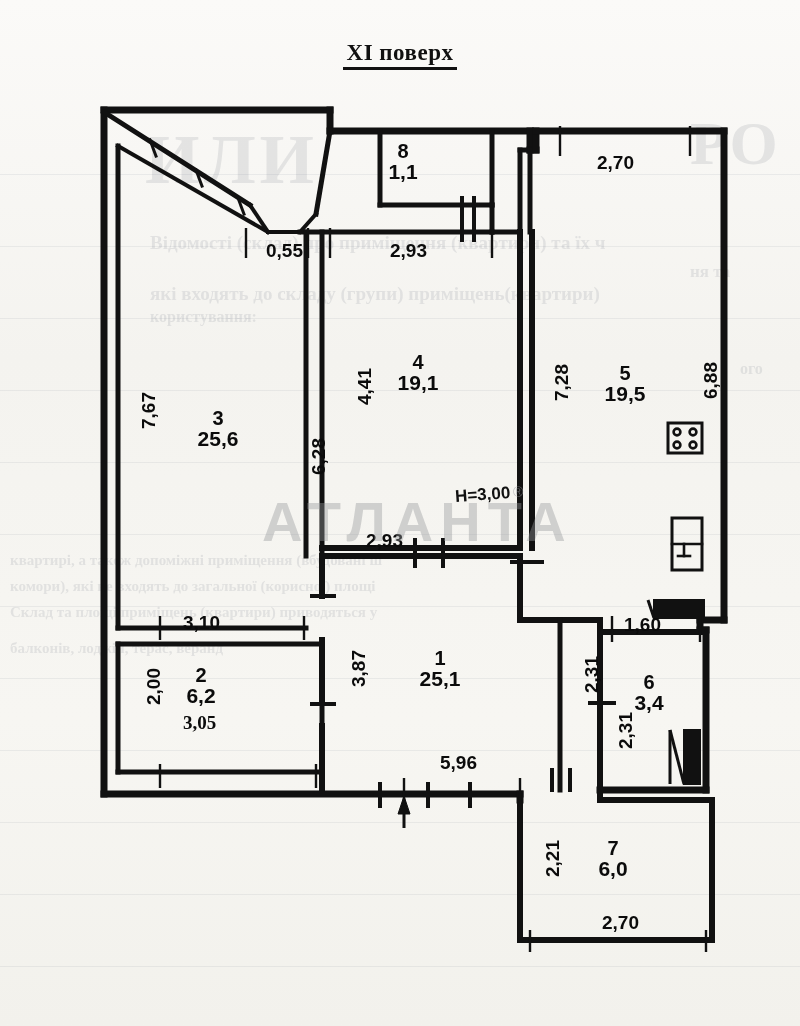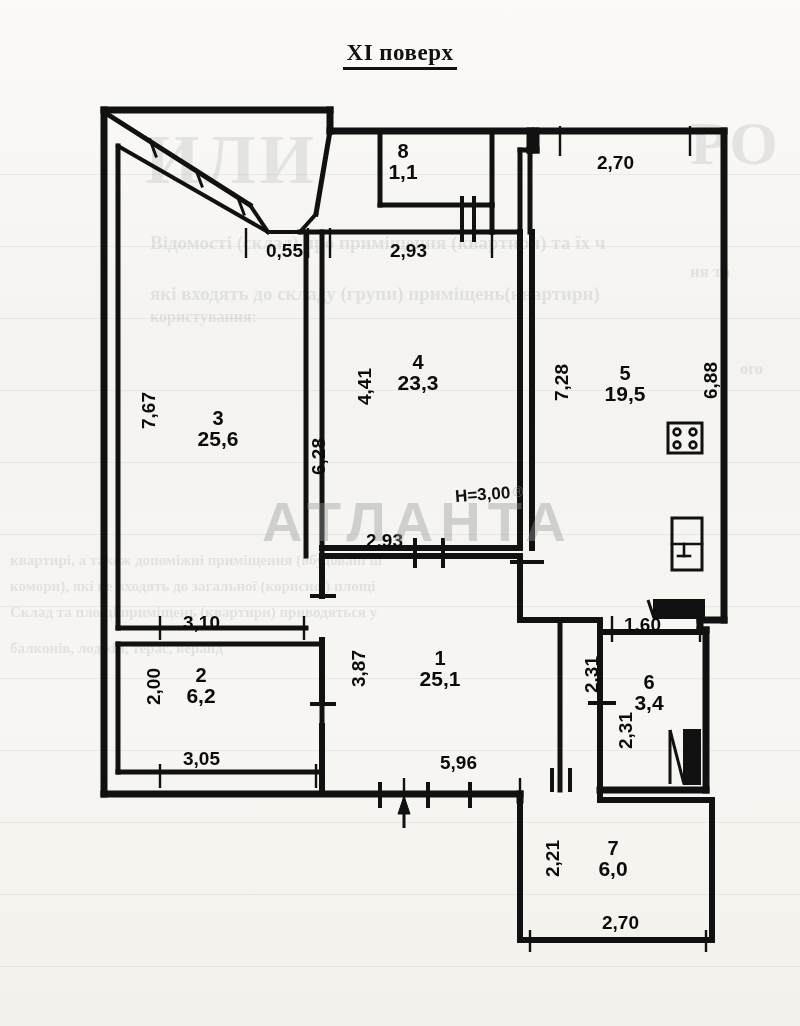--- a/index.html
+++ b/index.html
@@ -256,21 +256,21 @@
 
 <div class="room" style="left:372px;top:141px;width:62px;">
   <span class="num">8</span>
   <span class="bar" style="width:40px;"></span>
   <span class="area">1,1</span>
 </div>
 
 <div class="room" style="left:382px;top:352px;width:72px;">
   <span class="num">4</span>
   <span class="bar" style="width:54px;"></span>
-  <span class="area">23,3</span>
+  <span class="area">19,1</span>
 </div>
 
 <div class="room" style="left:180px;top:408px;width:76px;">
   <span class="num">3</span>
   <span class="bar" style="width:56px;"></span>
   <span class="area">25,6</span>
 </div>
 
 <div class="room" style="left:588px;top:363px;width:74px;">
   <span class="num">5</span>
@@ -315,21 +315,21 @@
 <div class="dim v" style="left:354px;top:368px;transform:rotate(-90deg) translate(-100%,0);">4,41</div>
 
 <div class="dim v" style="left:551px;top:364px;transform:rotate(-90deg) translate(-100%,0);">7,28</div>
 
 <div class="dim v" style="left:700px;top:362px;transform:rotate(-90deg) translate(-100%,0);">6,88</div>
 
 <div class="dim" style="left:366px;top:530px;">2,93</div>
 
 <div class="dim" style="left:183px;top:612px;">3,10</div>
 
-<div class="dim" style="left:183px;top:748px;">3,05</div>
+<div class="dim" style="left:183px;top:712px;font-family:Liberation Serif, serif;">3,05</div>
 
 <div class="dim v" style="left:143px;top:668px;transform:rotate(-90deg) translate(-100%,0);">2,00</div>
 
 <div class="dim v" style="left:348px;top:650px;transform:rotate(-90deg) translate(-100%,0);">3,87</div>
 
 <div class="dim" style="left:440px;top:752px;">5,96</div>
 
 <div class="dim" style="left:624px;top:614px;">1,60</div>
 
 <div class="dim v" style="left:581px;top:656px;transform:rotate(-90deg) translate(-100%,0);">2,31</div>

